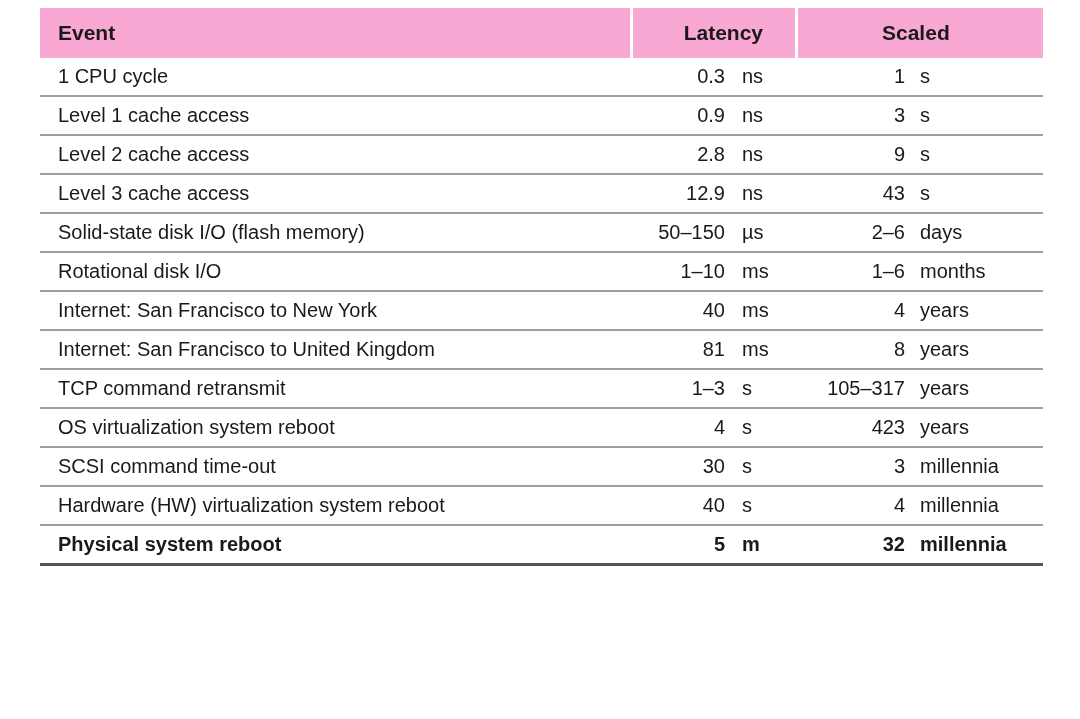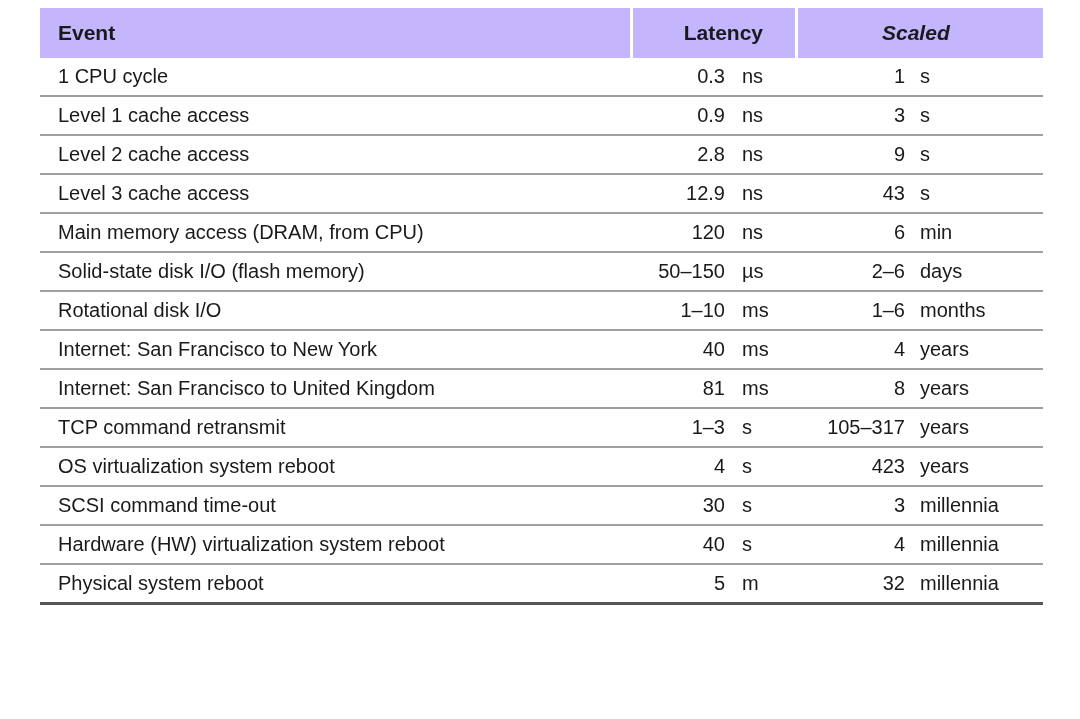--- a/index.html
+++ b/index.html
@@ -26,53 +26,53 @@
     margin-right: 9px;
   }
   table.latency-table {
     border-collapse: separate;
     border-spacing: 0;
     table-layout: fixed;
     width: 1003px;
     margin: 8px 0 0 40px;
   }
   thead th {
-    background: #c4b5fd;
+    background: #f9a8d4;
     height: 50px;
     font-size: 21px;
     font-weight: bold;
     vertical-align: middle;
     padding: 0;
   }
   th.col-event {
     text-align: left;
     padding-left: 18px;
   }
   th.col-latency {
     text-align: right;
     padding-right: 32px;
     border-left: 3px solid #ffffff;
   }
   th.col-scaled {
     text-align: left;
     padding-left: 84px;
     border-left: 3px solid #ffffff;
-    font-style: italic;
   }
   tbody td {
     height: 37px;
     border-bottom: 2px solid #9f9f9f;
     font-size: 20px;
     vertical-align: middle;
     padding: 0;
     white-space: nowrap;
     overflow: visible;
   }
   tbody tr:last-child td {
     border-bottom: 3px solid #565656;
+    font-weight: bold;
   }
   td.c-event      { padding-left: 18px; text-align: left; }
   td.c-latval     { text-align: right; }
   td.c-latunit    { padding-left: 17px; text-align: left; }
   td.c-scaledval  { text-align: right; }
   td.c-scaledunit { padding-left: 15px; text-align: left; }
 </style>
 </head>
 <body>
 
@@ -120,27 +120,20 @@
   </tr>
 
   <tr class="data-row">
     <td class="c-event">Level 3 cache access</td>
     <td class="c-latval">12.9</td>
     <td class="c-latunit">ns</td>
     <td class="c-scaledval">43</td>
     <td class="c-scaledunit">s</td>
   </tr>
 
-  <tr class="data-row">
-    <td class="c-event">Main memory access (DRAM, from CPU)</td>
-    <td class="c-latval">120</td>
-    <td class="c-latunit">ns</td>
-    <td class="c-scaledval">6</td>
-    <td class="c-scaledunit">min</td>
-  </tr>
 
   <tr class="data-row">
     <td class="c-event">Solid-state disk I/O (flash memory)</td>
     <td class="c-latval">50–150</td>
     <td class="c-latunit">µs</td>
     <td class="c-scaledval">2–6</td>
     <td class="c-scaledunit">days</td>
   </tr>
 
   <tr class="data-row">

